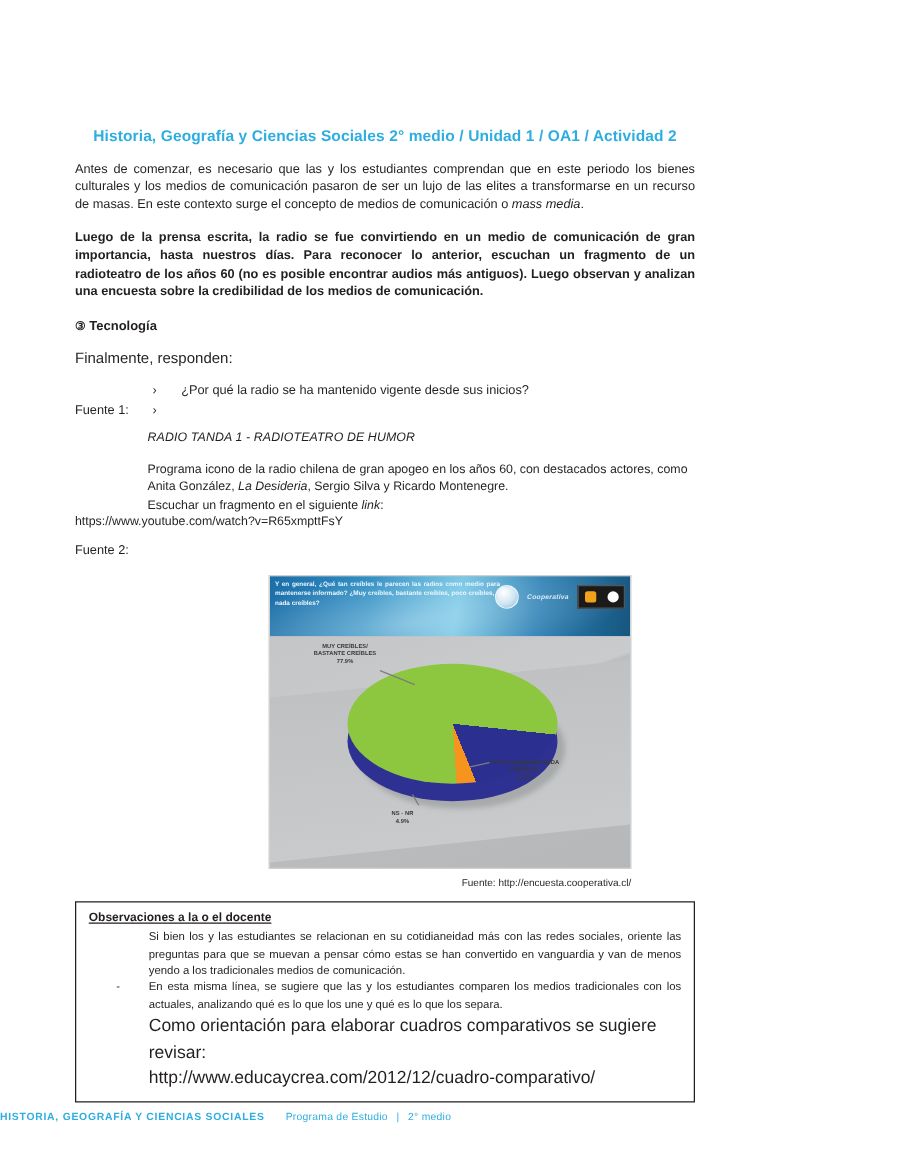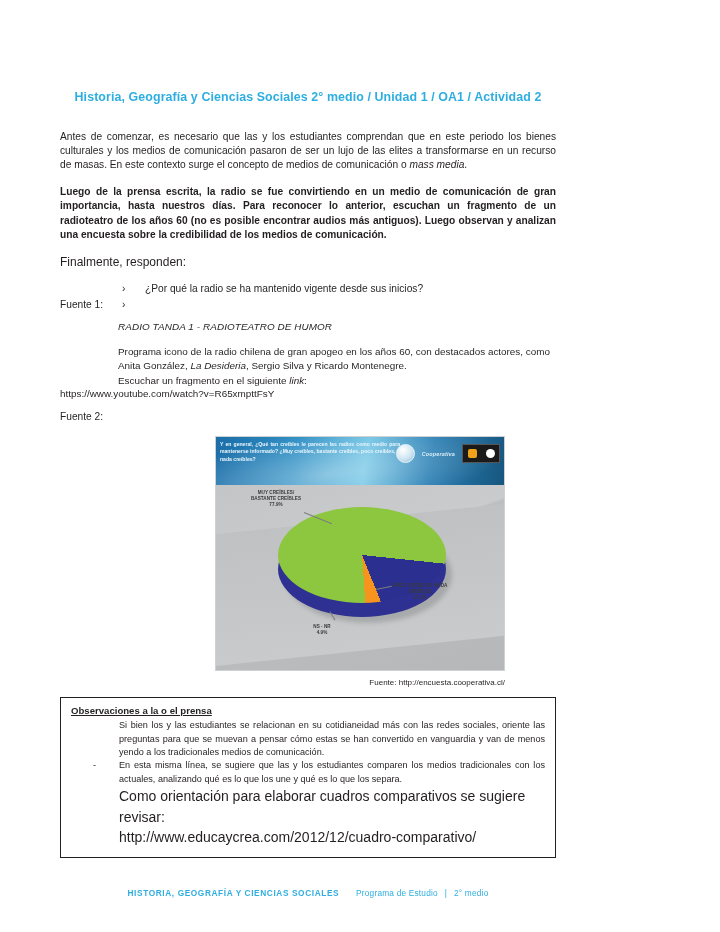--- a/index.html
+++ b/index.html
@@ -13,40 +13,40 @@
     font-family: "Liberation Sans", sans-serif;
     color: #231f20;
     position: relative;
     overflow: hidden;
   }
   .page {
     position: relative;
     width: 616px;
     height: 932px;
     box-sizing: border-box;
-    padding: 4px 60px;
+    padding: 16px 60px;
   }
 
   
   .doc-title {
     color: #2eaee0;
     font-size: 12.4px;
     font-weight: bold;
     text-align: center;
     letter-spacing: .1px;
     padding-top: 86px;
     line-height: 1.25;
   }
 
   
   .para {
     font-size: 10.2px;
     line-height: 1.42;
     text-align: justify;
-    margin-top: 24px;
+    margin-top: 11px;
     color: #231f20;
   }
   .para.tight { margin-top: 12px; font-weight: bold; }
   .it { font-style: italic; }
 
   .subhead {
     font-size: 10.4px;
     font-weight: bold;
     margin-top: 13px;
     color: #231f20;
@@ -297,21 +297,20 @@
     padding-left: 48px;
     font-size: 14px;
     line-height: 1.47;
   }
 
   
   .footer {
     position: absolute;
     left: 0; right: 0;
     bottom: 34px;
-    text-align: center;
     font-size: 8.3px;
     letter-spacing: .6px;
     color: #2eaee0;
   }
   .footer .strong {
     font-weight: bold;
   }
   .footer .light {
     font-weight: normal;
     letter-spacing: .2px;
@@ -322,20 +321,24 @@
 <body>
 
 <div class="page">
 
   <div class="doc-title">Historia, Geografía y Ciencias Sociales 2° medio / Unidad 1 / OA1 / Actividad 2</div>
 
   <p class="para"><span>Antes de comenzar, es necesario que las y los estudiantes comprendan que en este periodo los bienes culturales y los medios de comunicación pasaron de ser un lujo de las elites a transformarse en un recurso de masas. En este contexto surge el concepto de medios de comunicación o </span><span class="it">mass media</span><span>.</span></p>
 
   <p class="para tight">Luego de la prensa escrita, la radio se fue convirtiendo en un medio de comunicación de gran importancia, hasta nuestros días. Para reconocer lo anterior, escuchan un fragmento de un radioteatro de los años 60 (no es posible encontrar audios más antiguos). Luego observan y analizan una encuesta sobre la credibilidad de los medios de comunicación.</p>
 
+  <div class="subhead">
+    <span class="circnum">③</span>
+    <span>Tecnología</span>
+  </div>
 
   <p class="lead">Finalmente, responden:</p>
 
   <ul class="qlist">
     <li>
       <span class="bullet">›</span>
       <span>¿Por qué la radio se ha mantenido vigente desde sus inicios?</span>
     </li>
     <li>
       <span class="bullet">›</span>
@@ -393,21 +396,21 @@
           <div>NS - NR</div>
           <div>4.9%</div>
         </div>
       </div>
 
     </div>
     <div class="fig-caption">Fuente: http://encuesta.cooperativa.cl/</div>
   </div>
 
   <div class="obs-box">
-    <div class="obs-title">Observaciones a la o el prensa</div>
+    <div class="obs-title">Observaciones a la o el docente</div>
     <ul class="obs-list">
       <li>
         <span>Si bien los y las estudiantes se relacionan en su cotidianeidad más con las redes sociales, oriente las preguntas para que se muevan a pensar cómo estas se han convertido en vanguardia y van de menos yendo a los tradicionales medios de comunicación.</span>
       </li>
       <li>
         <span class="dash">-</span>
         <span>En esta misma línea, se sugiere que las y los estudiantes comparen los medios tradicionales con los actuales, analizando qué es lo que los une y qué es lo que los separa.</span>
       </li>
     </ul>
     <div class="obs-sub">Como orientación para elaborar cuadros comparativos se sugiere revisar:</div>

